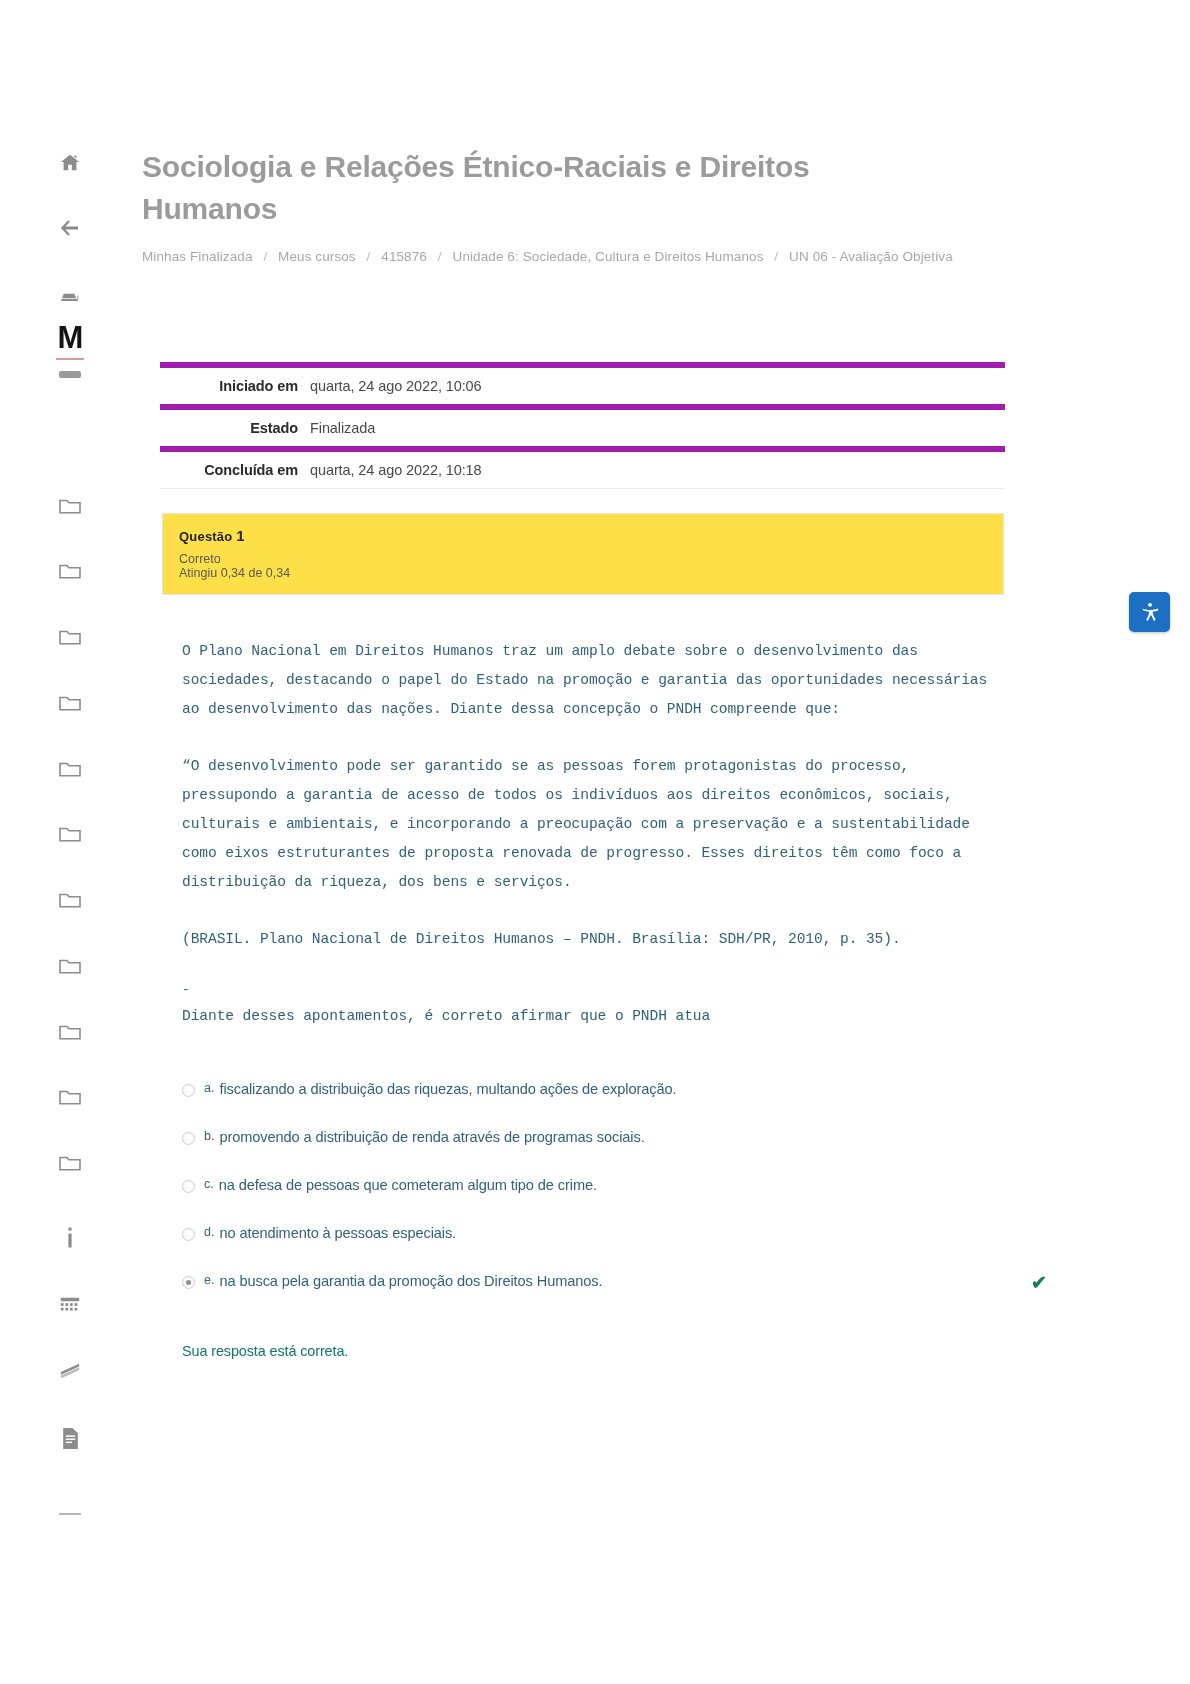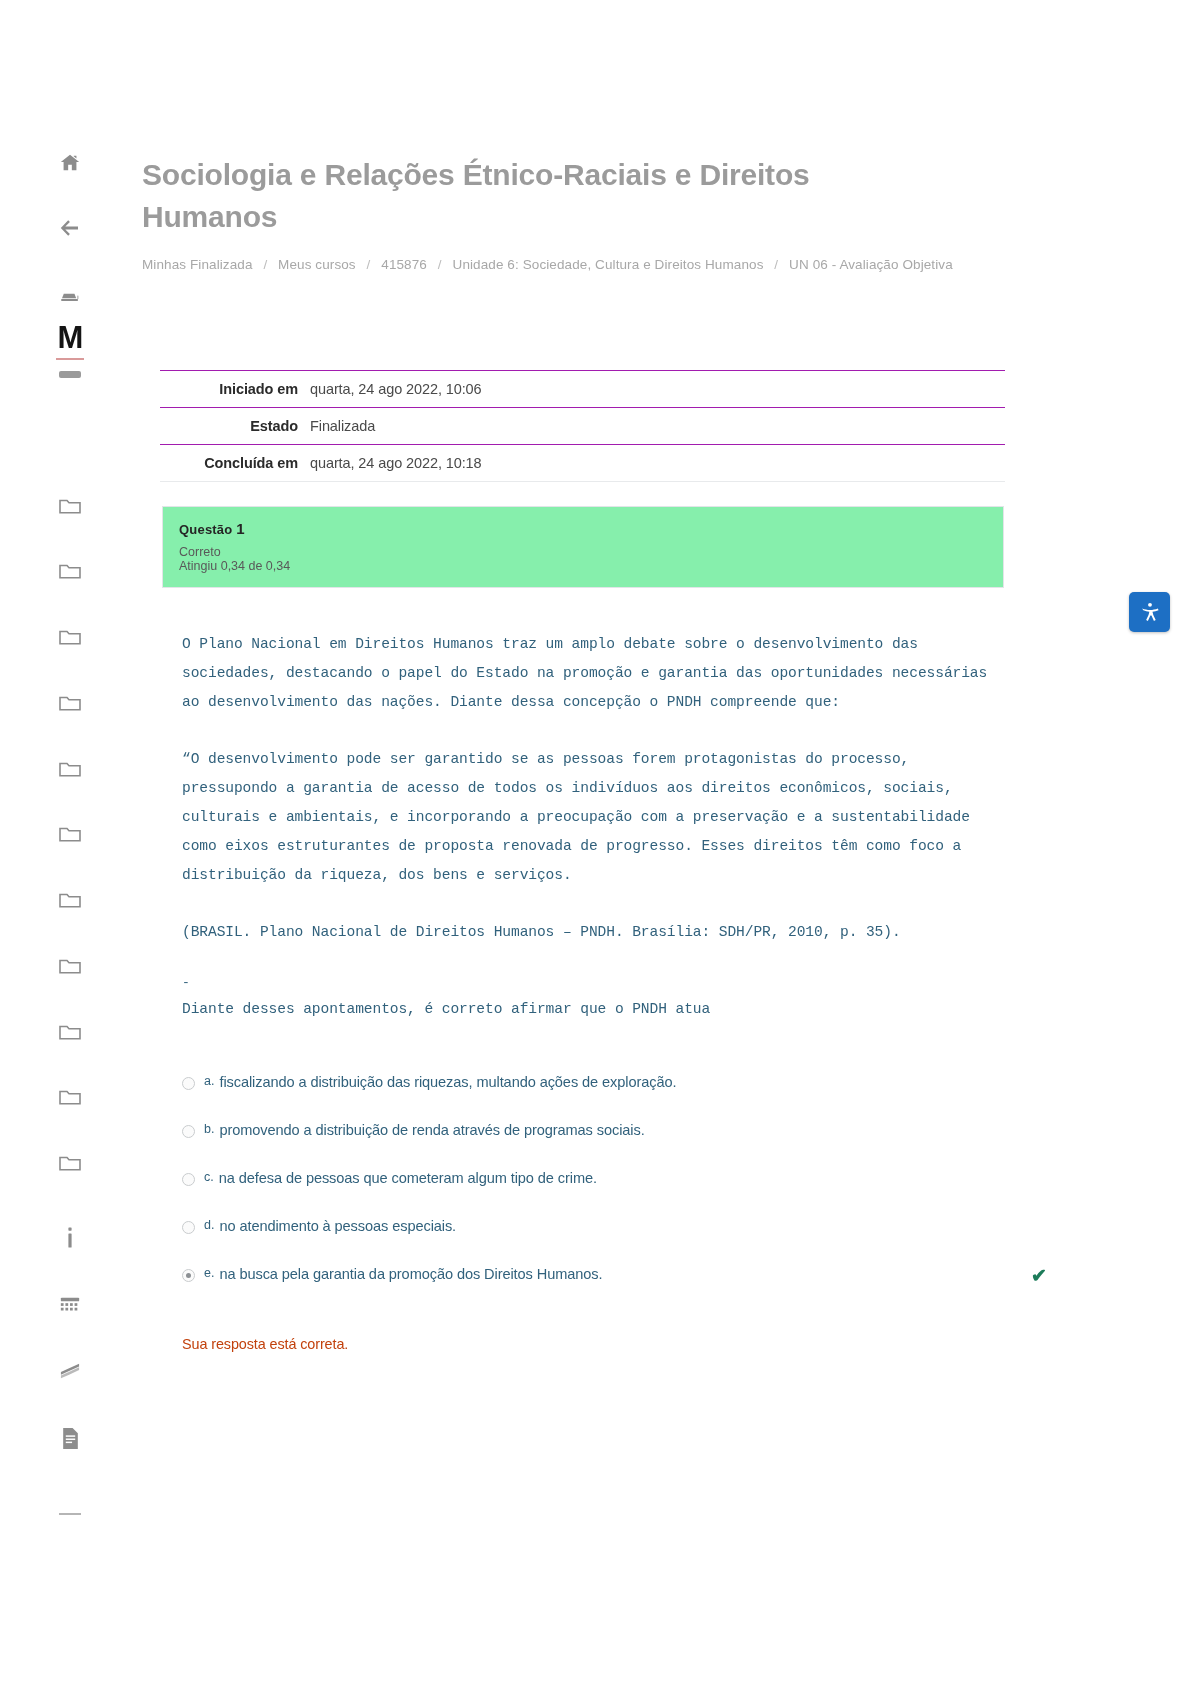--- a/index.html
+++ b/index.html
@@ -70,21 +70,21 @@
     transform: translateX(-50%);
     width: 22px;
     height: 2px;
     background: #b5b5b5;
   }
 
   
   .content {
     position: absolute;
     left: 140px;
-    top: 12px;
+    top: 4px;
     width: 1050px;
   }
 
   .page-title {
     margin: 0;
     padding: 142px 60px 0 2px;
     font-size: 30px;
     line-height: 42px;
     font-weight: bold;
     color: #9b9b9b;
@@ -103,21 +103,21 @@
   .breadcrumb .sep { margin: 0 7px; color: #bdbdbd; }
   .breadcrumb .crumb { color: #a8a8a8; text-decoration: none; }
 
   
   .summary {
     margin: 92px 0 0 20px;
     width: 845px;
     border-collapse: collapse;
     font-size: 14.5px;
   }
-  .summary tr { border-top: 1px solid #a21caf; }
+  .summary tr { border-top: 6px solid #a21caf; }
   .summary tr:last-child { border-bottom: 1px solid #e8eaec; }
   .summary th {
     width: 150px;
     text-align: right;
     padding: 7px 12px 7px 0;
     font-weight: bold;
     color: #2b2b2b;
     vertical-align: top;
     line-height: 22px;
     letter-spacing: -0.1px;
@@ -128,21 +128,21 @@
     vertical-align: top;
     line-height: 22px;
     letter-spacing: -0.1px;
   }
 
   
   .qbox {
     margin: 24px 0 0 22px;
     width: 842px;
     border: 1px solid #e2e5e8;
-    background: #86efac;
+    background: #fde047;
     padding: 13px 16px 14px 16px;
   }
   .qbox .qno {
     font-size: 13px;
     font-weight: bold;
     color: #252525;
     letter-spacing: 0.2px;
   }
   .qbox .qno .num { font-size: 15px; }
   .qbox .qstate {
@@ -227,21 +227,21 @@
     right: -35px;
     top: 2px;
     color: #1d7c5a;
     font-size: 19px;
     font-weight: bold;
   }
 
   .feedback {
     margin: 50px 0 0 42px;
     font-size: 14.4px;
-    color: #c2410c;
+    color: #0f766e;
     letter-spacing: -0.1px;
   }
 
   
   .access-btn {
     position: absolute;
     right: 20px;
     top: 592px;
     width: 41px;
     height: 40px;

